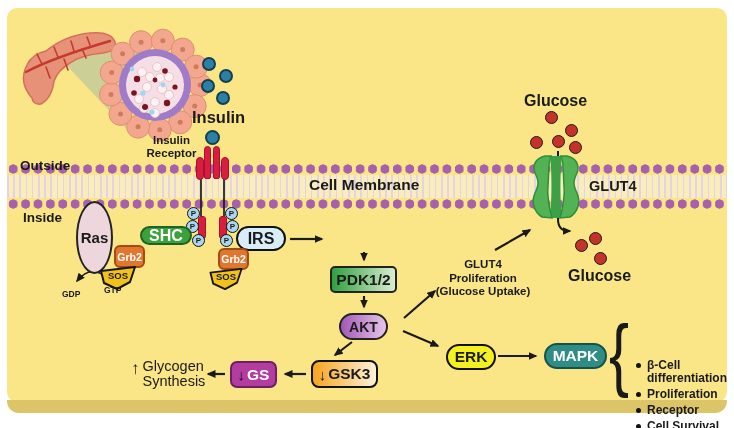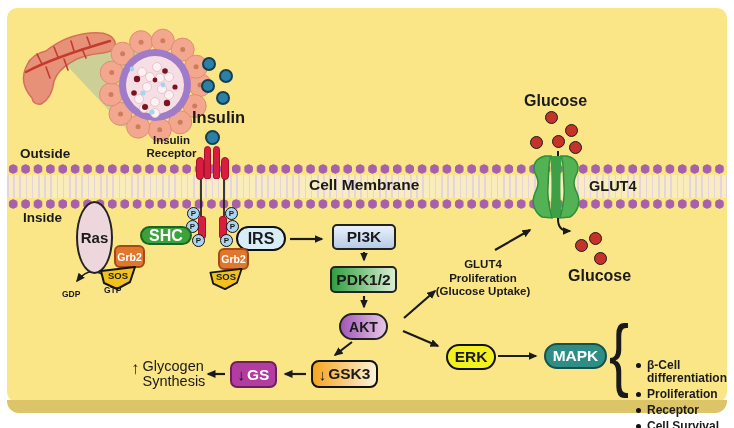--- a/index.html
+++ b/index.html
@@ -205,23 +205,20 @@
   <div class="node" style="left:218px;top:248px;width:31px;height:22px;border-radius:6px;background:#E0772F;border:2px solid #A34A15;font-size:10.5px;color:#fff;">
     <span>Grb2</span>
     </div>
 
   <div class="sos-wrap" style="left:208px;top:268px;width:36px;height:22px;">
     <svg width="36" height="22" viewBox="0 0 38 24">
         <polygon points="2,5 36,1 31,16 18,23 5,17" fill="#F2C11B" stroke="#161616" stroke-width="2" stroke-linejoin="round"></polygon>
       </svg>
     <span style="top:3px;">SOS</span></div>
 
-  <div class="node" style="left:332px;top:224px;width:64px;height:26px;border-radius:5px;background:linear-gradient(180deg,#E9F1FA,#B6CCE5);border:2.5px solid #222;font-size:15.5px;">
-    <span>PI3K</span>
-    </div>
 
   <div class="node" style="left:330px;top:266px;width:67px;height:27px;border-radius:5px;background:linear-gradient(90deg,#2F9F3F,#D9EDD2);border:2.5px solid #222;font-size:15.5px;">
     <span>PDK1/2</span>
     </div>
 
   <div class="node" style="left:339px;top:313px;width:49px;height:27px;border-radius:14px;background:linear-gradient(90deg,#A158B6,#E6C6E8);border:2.5px solid #222;font-size:14px;">
     <span>AKT</span>
     </div>
 
   <div class="node" style="left:311px;top:360px;width:67px;height:28px;border-radius:8px;background:linear-gradient(90deg,#F6A41F,#FBF2D9);border:2.5px solid #111;font-size:15.5px;">
@@ -282,21 +279,21 @@
   <div class="dot-red" style="left:565px;top:124px;"></div>
   <div class="dot-red" style="left:530px;top:136px;"></div>
   <div class="dot-red" style="left:552px;top:135px;"></div>
   <div class="dot-red" style="left:569px;top:141px;"></div>
   <div class="dot-red" style="left:575px;top:239px;"></div>
   <div class="dot-red" style="left:589px;top:232px;"></div>
   <div class="dot-red" style="left:594px;top:252px;"></div>
   <div class="lbl" style="left:568px;top:267px;font-size:16px;">Glucose</div>
   <div class="lbl" style="left:589px;top:178px;font-size:14.5px;">GLUT4</div>
 
-  <div class="lbl" style="left:20px;top:146px;font-size:13.5px;">Outside</div>
+  <div class="lbl" style="left:20px;top:158px;font-size:13.5px;">Outside</div>
   <div class="lbl" style="left:23px;top:210px;font-size:13.5px;">Inside</div>
   <div class="lbl" style="left:309px;top:176px;font-size:15.5px;">Cell Membrane</div>
 
   <div class="lbl" style="left:192px;top:108px;font-size:16.5px;">Insulin</div>
   <div class="abs" style="left:143px;top:134px;width:57px;text-align:center;font-size:11.5px;font-weight:bold;line-height:12.5px;">
     <span>Insulin</span><br>
     <span>Receptor</span>
   </div>
 </div>
 

